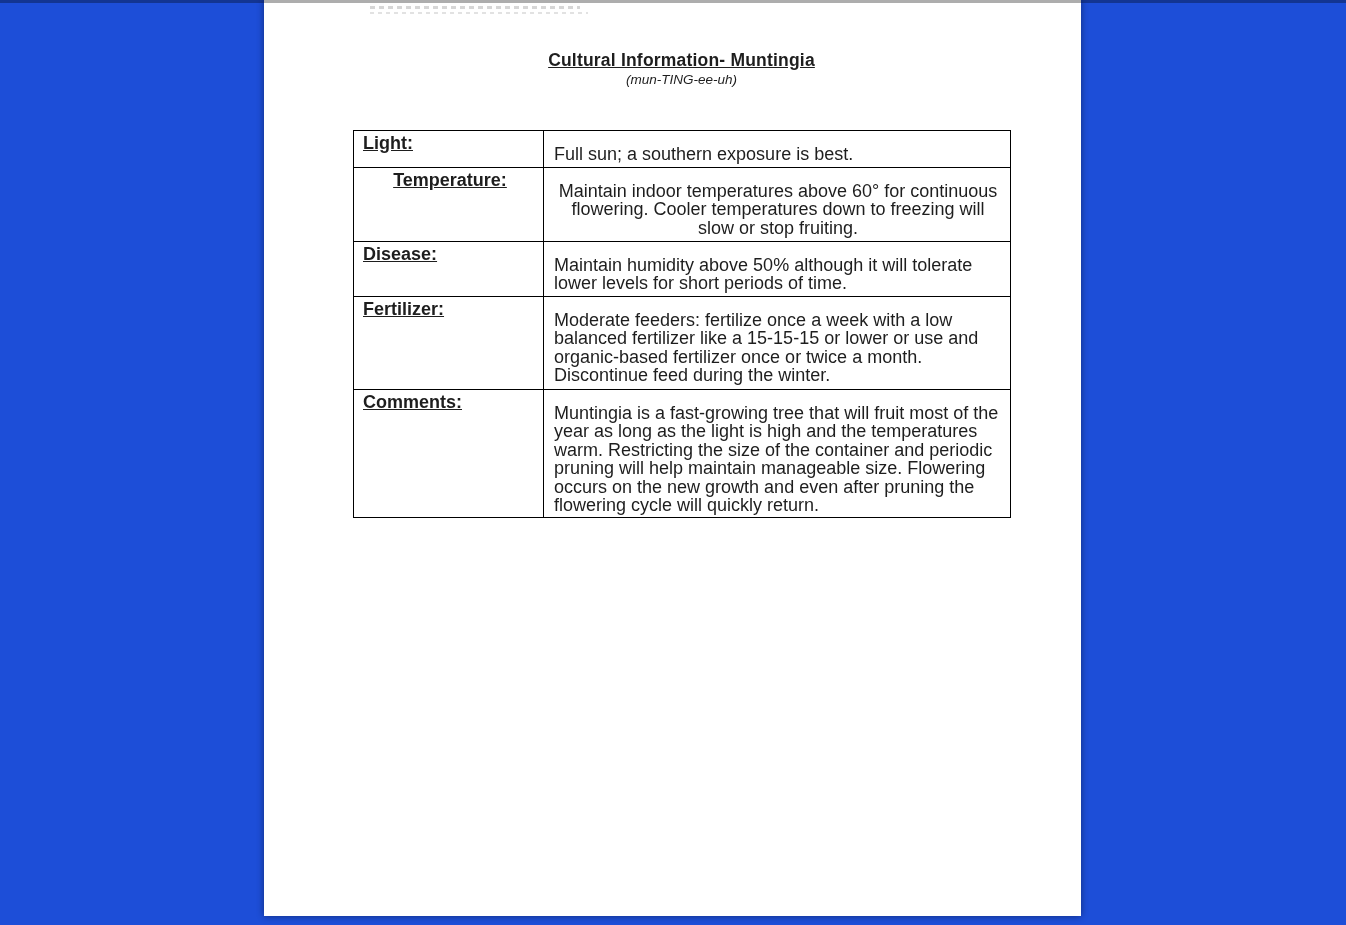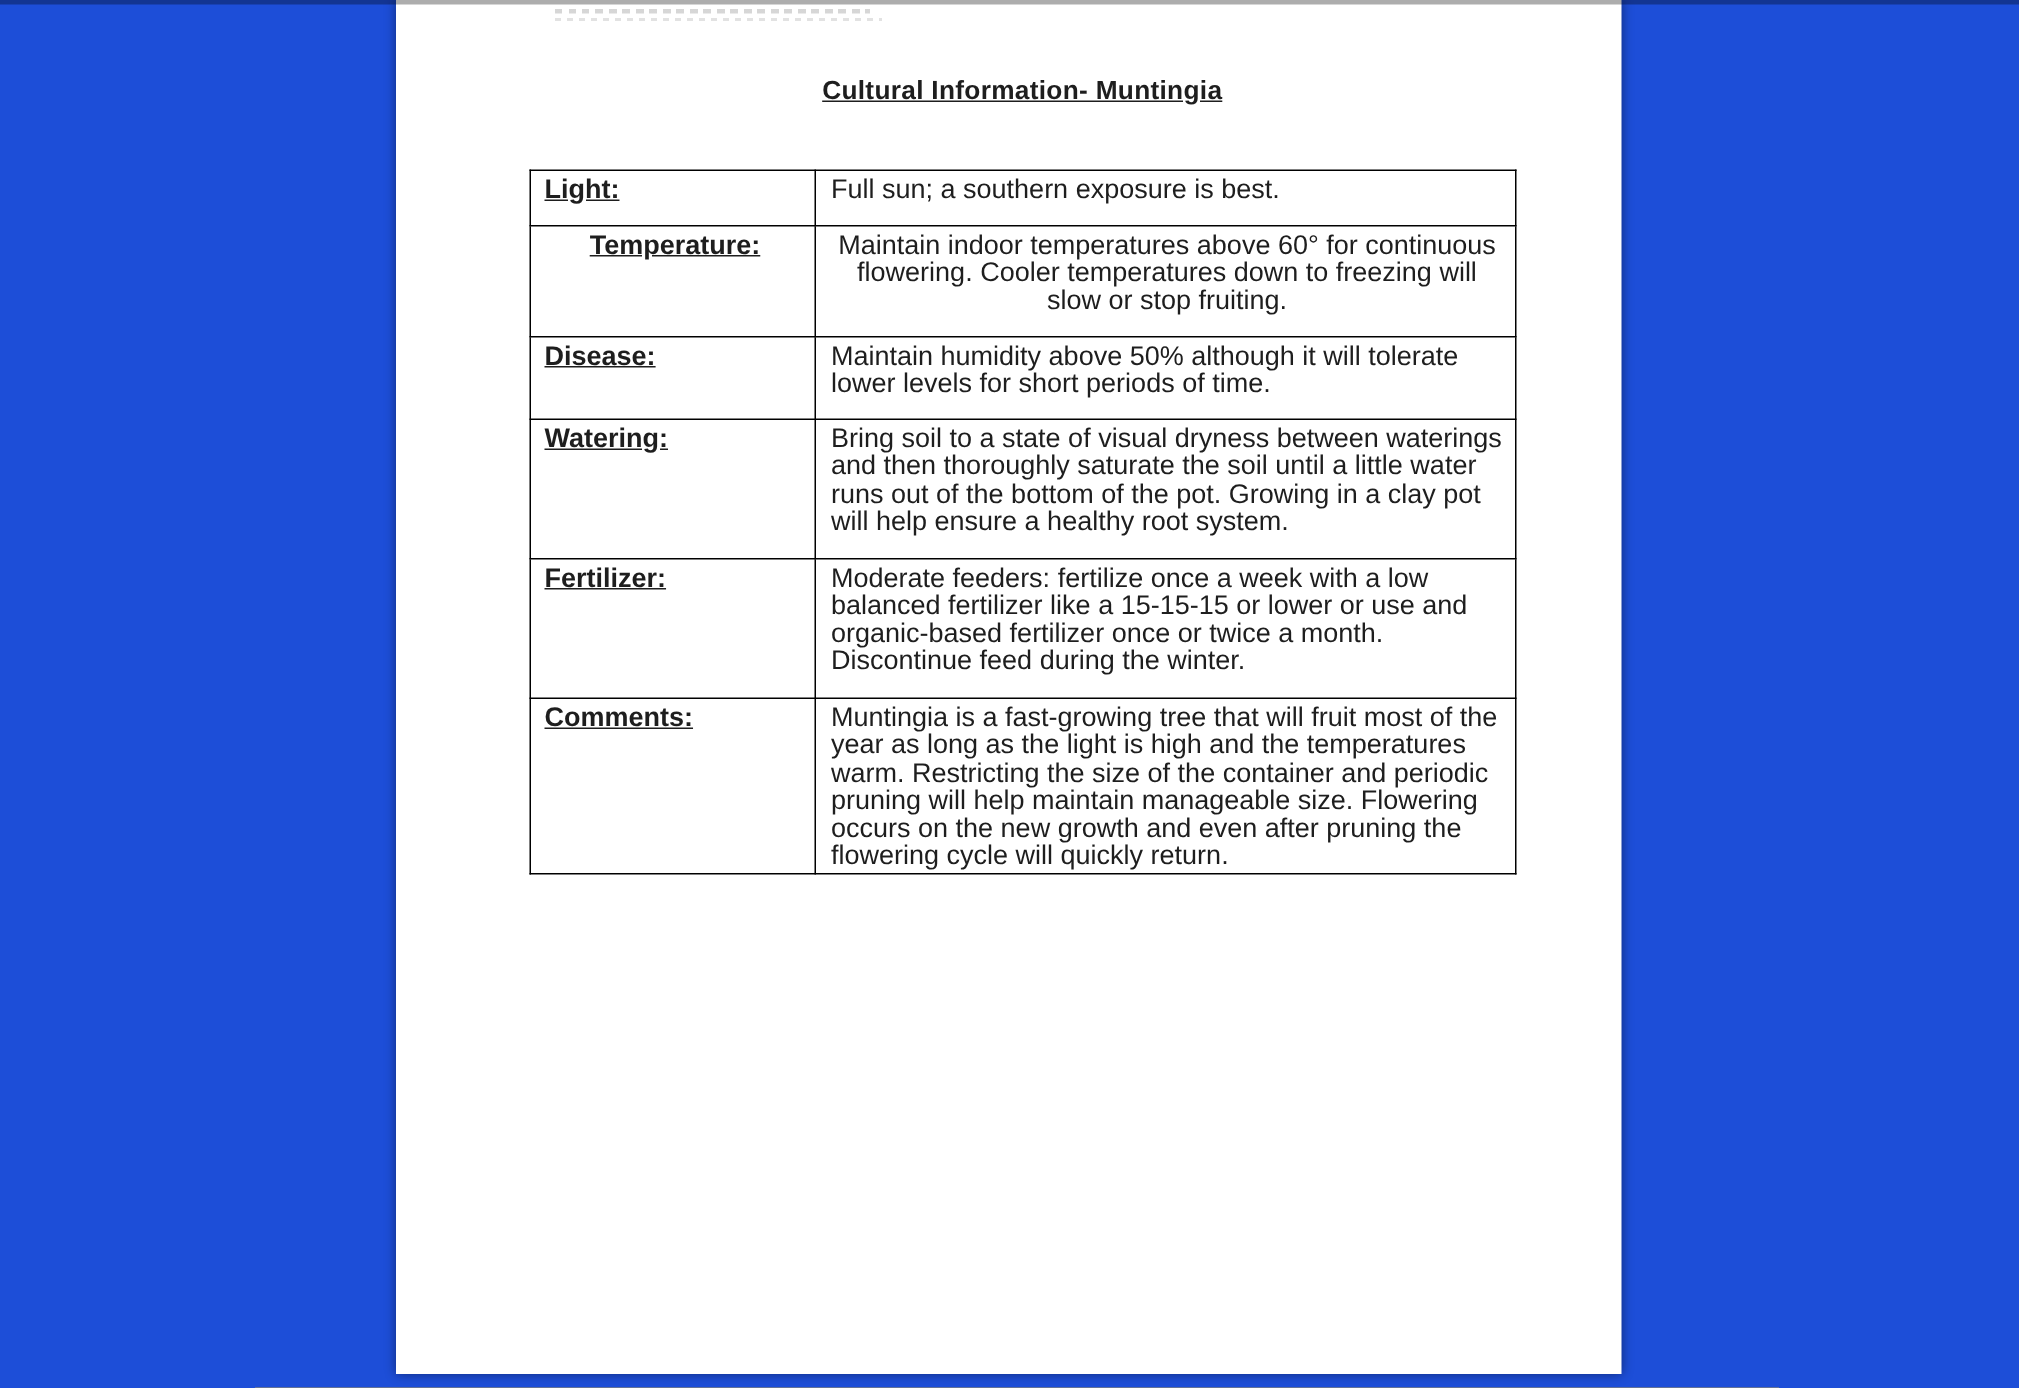--- a/index.html
+++ b/index.html
@@ -103,21 +103,21 @@
     line-height: 18.4px;
   }
 
   td.lbl {
     font-weight: bold;
     text-decoration: underline;
     padding: 3px 6px 3px 9px;
   }
 
   td.txt {
-    padding: 3px 8px 3px 10px;
+    padding: 14px 8px 3px 10px;
   }
 
   
   tr:nth-child(1) td { height: 37px; }
   tr:nth-child(2) td { height: 74px; text-align: center; }
   tr:nth-child(3) td { height: 55px; }
   tr:nth-child(4) td { height: 93px; }
   tr:nth-child(5) td { height: 93px; }
   tr:nth-child(6) td { height: 74px; }
   tr:nth-child(7) td { height: 74px; }
@@ -131,44 +131,41 @@
 
   <div class="page">
 
     <div class="remnant">
       <div class="r1"></div>
       <div class="r2"></div>
     </div>
 
     <div class="content">
       <div class="title">Cultural Information- Muntingia</div>
+      <div class="pronunciation">(mun-TING-ee-uh)</div>
 
       <table class="info">
         <colgroup>
           <col style="width:190px">
           <col style="width:467px">
         </colgroup>
         <tbody>
           <tr>
             <td class="lbl">Light:</td>
             <td class="txt">Full sun; a southern exposure is best.</td>
           </tr>
           <tr>
             <td class="lbl">Temperature:</td>
             <td class="txt">Maintain indoor temperatures above 60° for continuous flowering. Cooler temperatures down to freezing will slow or stop fruiting.</td>
           </tr>
           <tr>
             <td class="lbl">Disease:</td>
             <td class="txt">Maintain humidity above 50% although it will tolerate lower levels for short periods of time.</td>
           </tr>
           <tr>
-            <td class="lbl">Watering:</td>
-            <td class="txt">Bring soil to a state of visual dryness between waterings and then thoroughly saturate the soil until a little water runs out of the bottom of the pot. Growing in a clay pot will help ensure a healthy root system.</td>
-          </tr>
-          <tr>
             <td class="lbl">Fertilizer:</td>
             <td class="txt">Moderate feeders: fertilize once a week with a low balanced fertilizer like a 15-15-15 or lower or use and organic-based fertilizer once or twice a month. Discontinue feed during the winter.</td>
           </tr>
           <tr>
             <td class="lbl">Comments:</td>
             <td class="txt">Muntingia is a fast-growing tree that will fruit most of the year as long as the light is high and the temperatures warm. Restricting the size of the container and periodic pruning will help maintain manageable size. Flowering occurs on the new growth and even after pruning the flowering cycle will quickly return.</td>
           </tr>
         </tbody>
       </table>
     </div>

